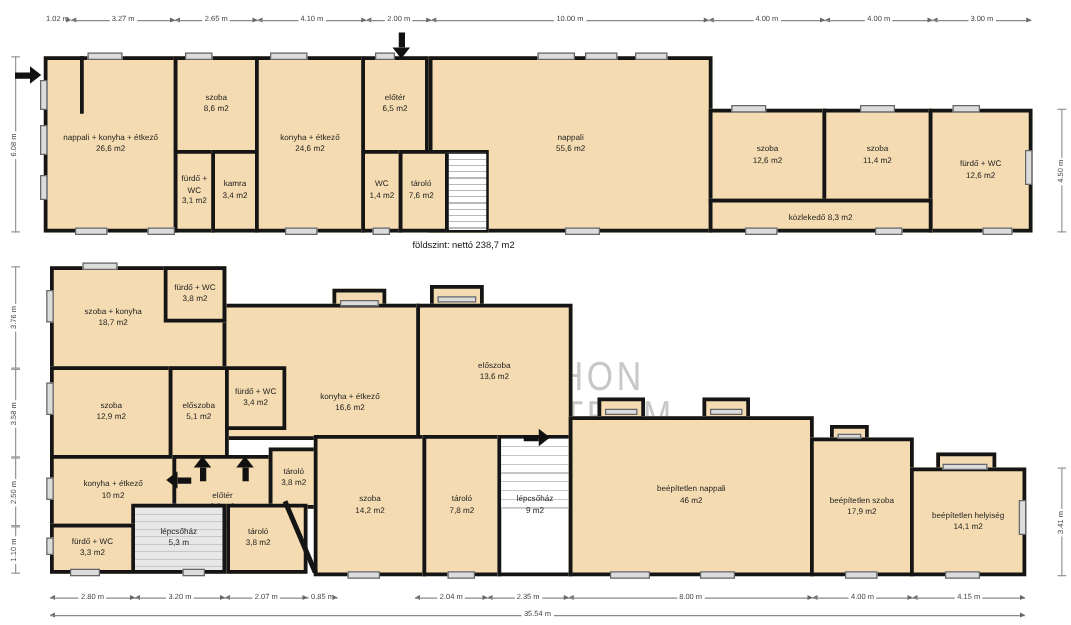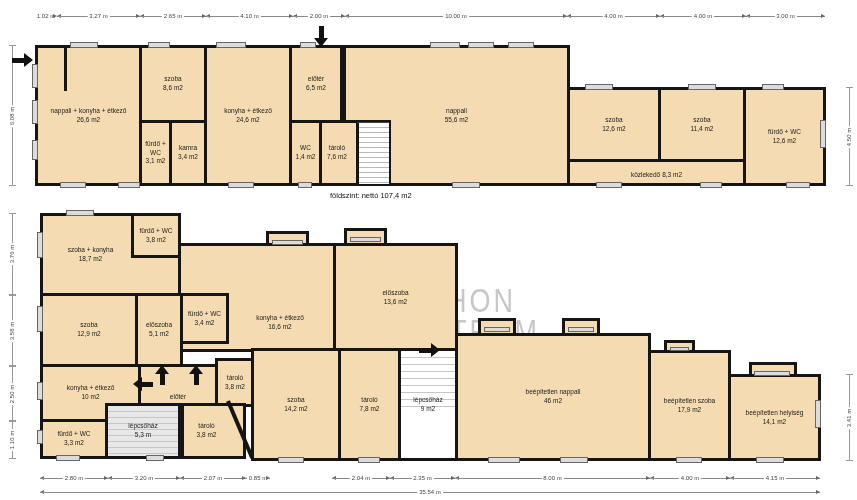--- a/index.html
+++ b/index.html
@@ -105,21 +105,21 @@
   </div>
   <div class="room" style="left:743px;top:87px;width:83px;height:99px">
     <span class="rl">fürdő + WC</span>
     <span class="ra">12,6 m2</span>
   </div>
   <div class="room row" style="left:567px;top:159px;width:179px;height:27px">
     <span class="rl">közlekedő</span>
     <span class="ra">8,3 m2</span>
   </div>
 
-  <div class="caption">földszint: nettó 107,4 m2</div>
+  <div class="caption">földszint: nettó 238,7 m2</div>
 
   <div class="bump" style="left:266px;top:231px;width:43px;height:16px"></div>
   <div class="bump" style="left:344px;top:228px;width:43px;height:19px"></div>
   <div class="room" style="left:178px;top:243px;width:158px;height:109px;padding-left:46px;padding-top:50px">
     <span class="rl">konyha + étkező</span>
     <span class="ra">16,6 m2</span>
   </div>
   <div class="room" style="left:40px;top:213px;width:141px;height:83px;padding-right:40px">
     <span class="rl">szoba + konyha</span>
     <span class="ra">18,7 m2</span>

